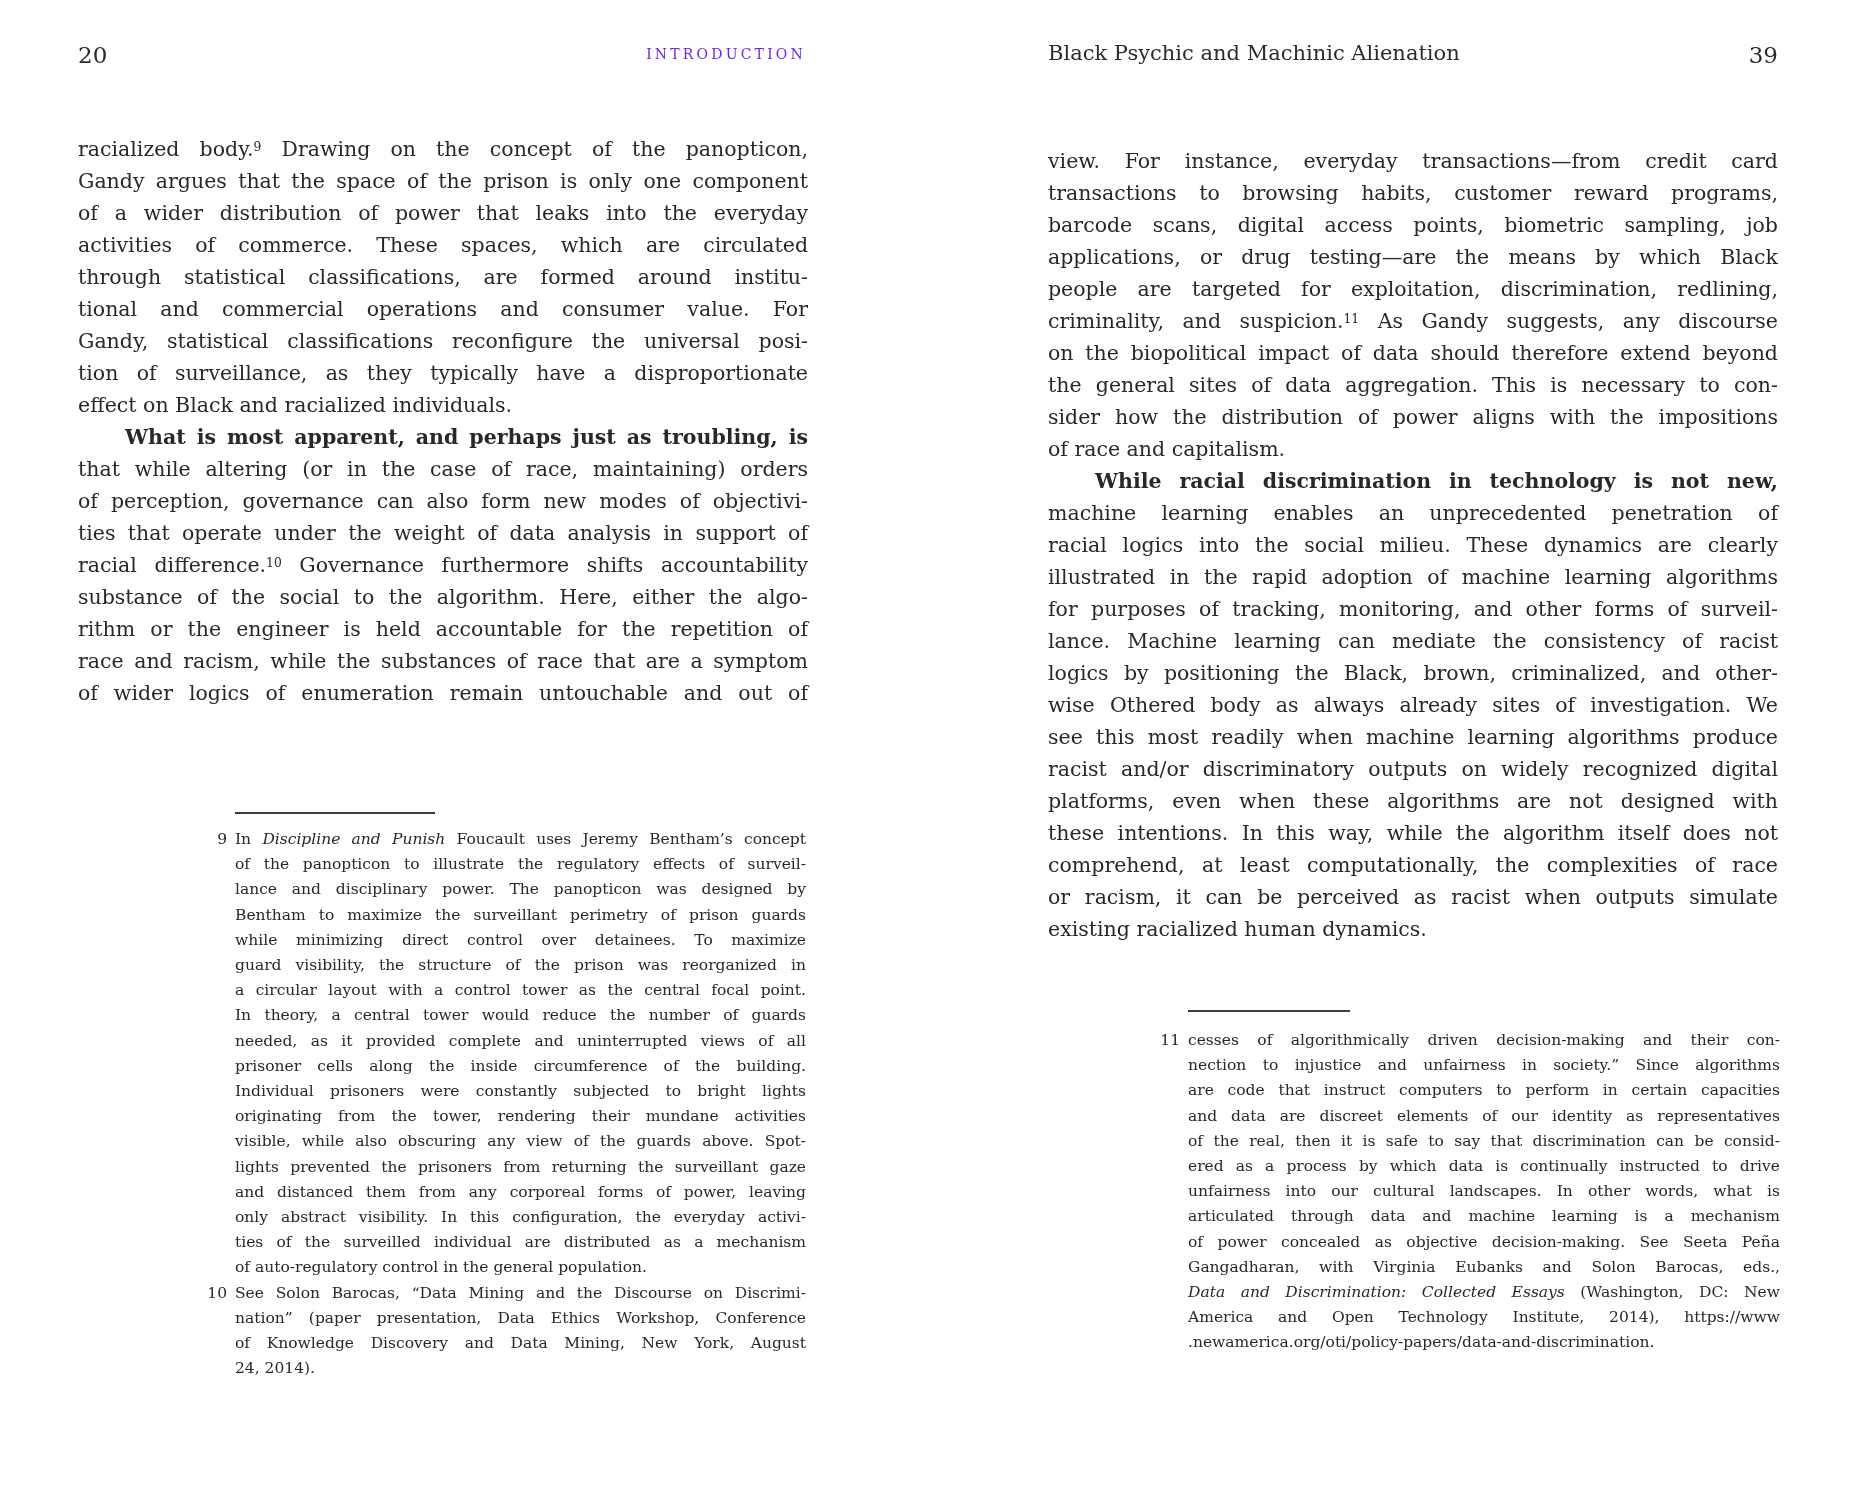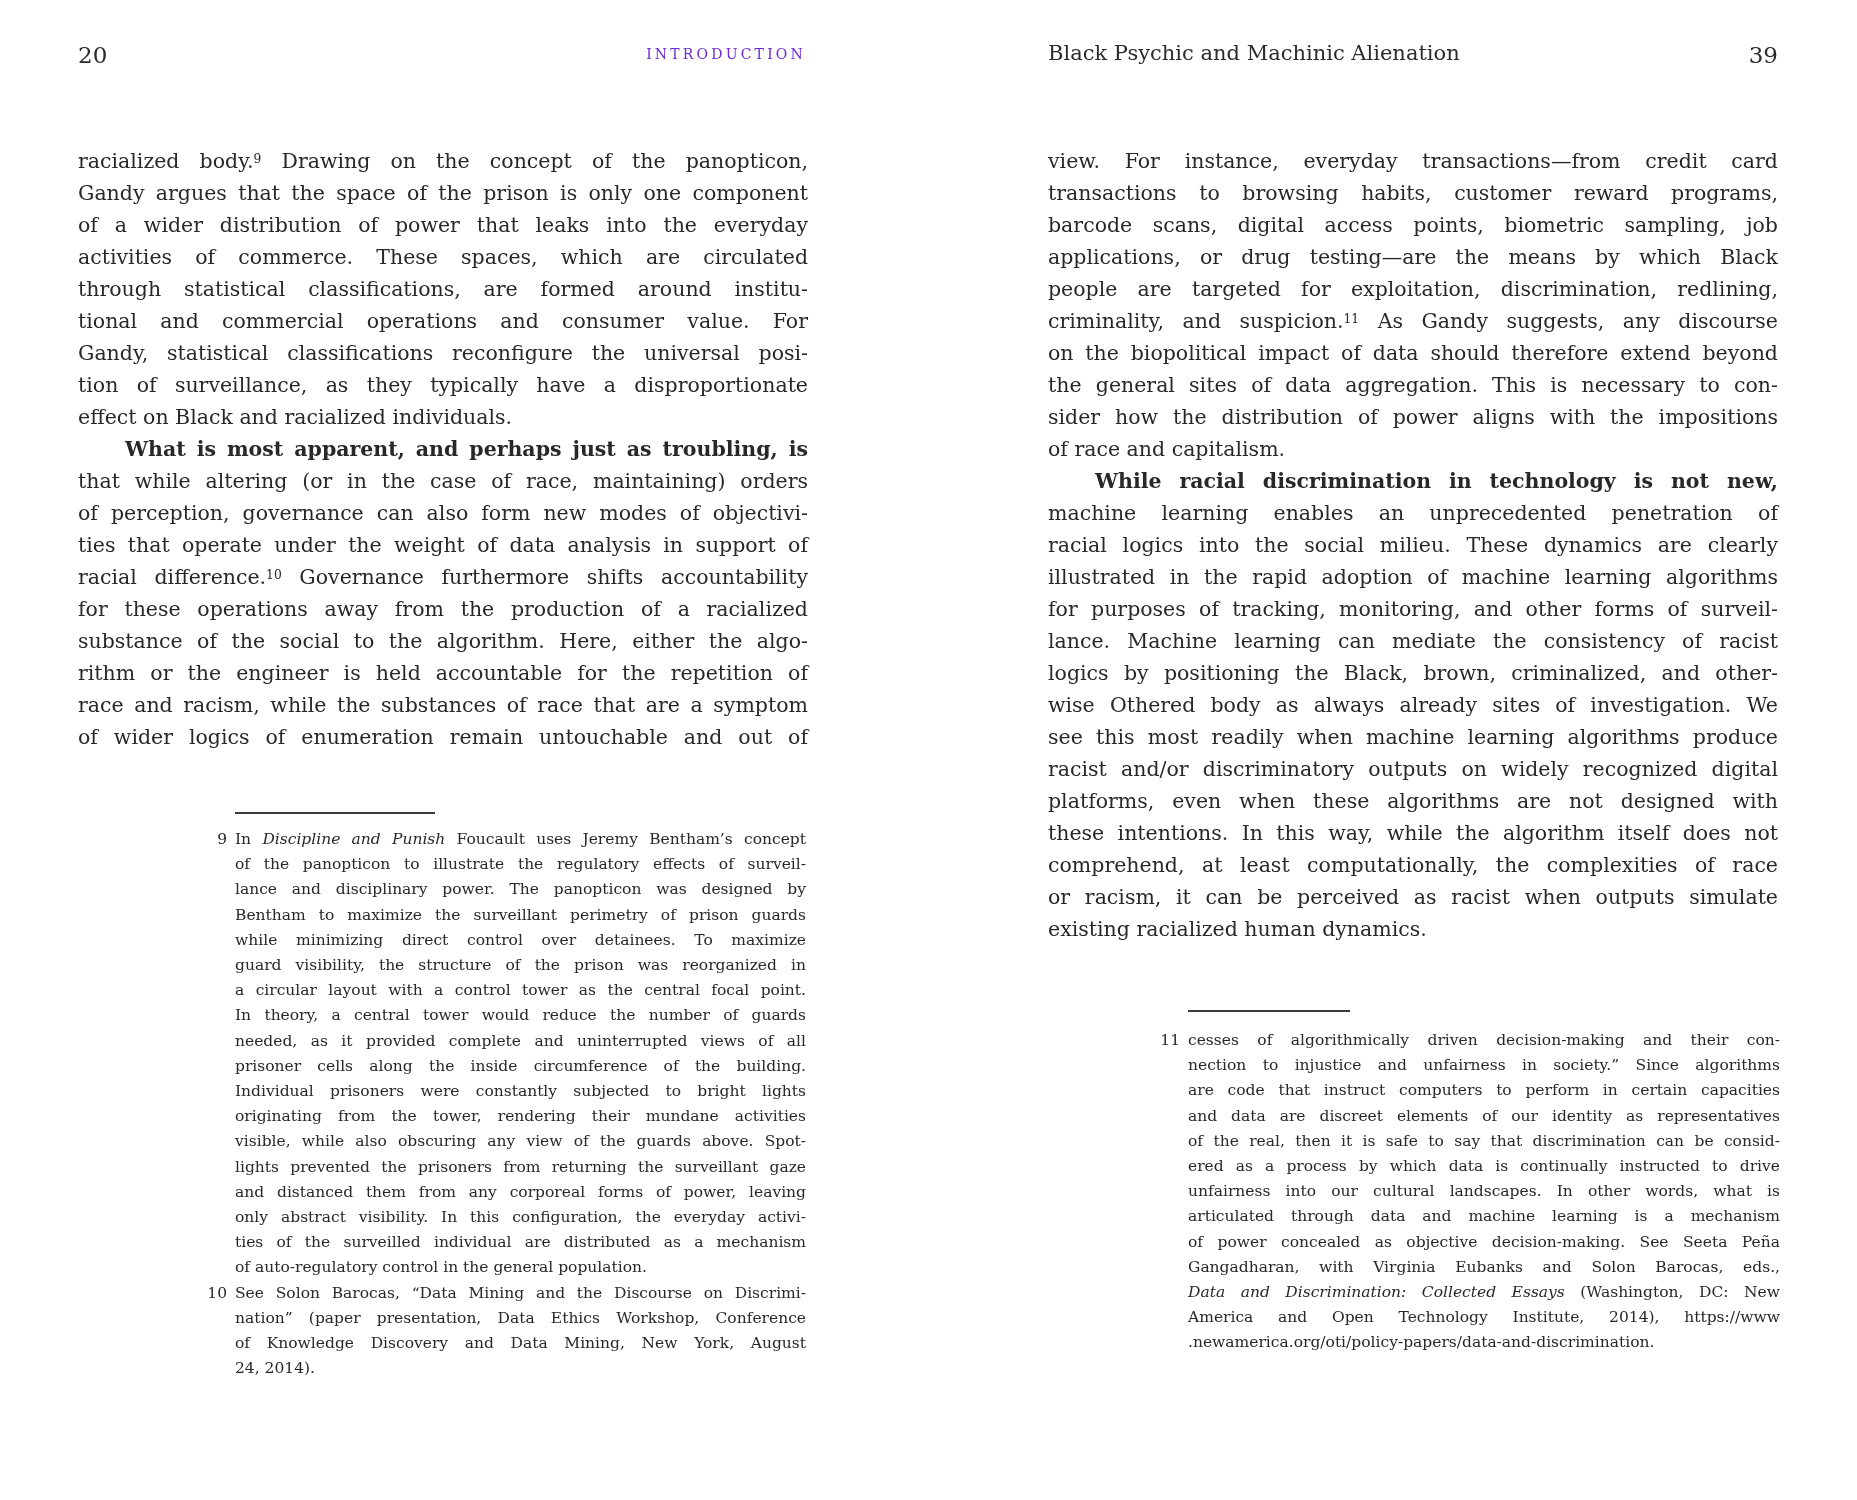--- a/index.html
+++ b/index.html
@@ -45,39 +45,38 @@
 </style>
 </head>
 <body>
 
 <div class="abs folio" style="left:78px; top:42px;">20</div>
 <div class="abs runhead-small" style="right:1051px; top:46px;">INTRODUCTION</div>
 
 <div class="abs runhead-title" style="left:1048px; top:41px;">Black Psychic and Machinic Alienation</div>
 <div class="abs folio" style="right:79px; top:42px;">39</div>
 
-<div class="abs body-col" style="left:78px; top:145px;" id="left-body">
+<div class="abs body-col" style="left:78px; top:133px;" id="left-body">
     <div>
       <div class="line">racialized body.<sup>9</sup> Drawing on the concept of the panopticon,</div>
       <div class="line">Gandy argues that the space of the prison is only one component</div>
       <div class="line">of a wider distribution of power that leaks into the everyday</div>
       <div class="line">activities of commerce. These spaces, which are circulated</div>
       <div class="line">through statistical classifications, are formed around institu-</div>
       <div class="line">tional and commercial operations and consumer value. For</div>
       <div class="line">Gandy, statistical classifications reconfigure the universal posi-</div>
       <div class="line">tion of surveillance, as they typically have a disproportionate</div>
       <div class="line lastline">effect on Black and racialized individuals.</div>
     </div>
     <div>
       <div class="line indent">What is most apparent, and perhaps just as troubling, is</div>
       <div class="line">that while altering (or in the case of race, maintaining) orders</div>
       <div class="line">of perception, governance can also form new modes of objectivi-</div>
       <div class="line">ties that operate under the weight of data analysis in support of</div>
       <div class="line">racial difference.<sup>10</sup> Governance furthermore shifts accountability</div>
-      <div class="line">for these operations away from the production of a racialized</div>
       <div class="line">substance of the social to the algorithm. Here, either the algo-</div>
       <div class="line">rithm or the engineer is held accountable for the repetition of</div>
       <div class="line">race and racism, while the substances of race that are a symptom</div>
       <div class="line">of wider logics of enumeration remain untouchable and out of</div>
     </div>
   </div>
 
 <div class="rule" style="left:235px; top:812px; width:200px;"></div>
 
 <div class="abs fn-col" style="left:235px; top:827px; width:571px;" id="left-footnotes">

